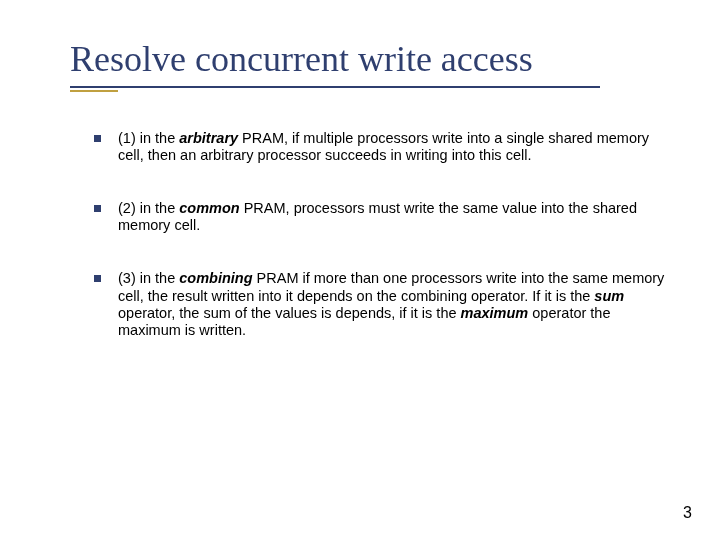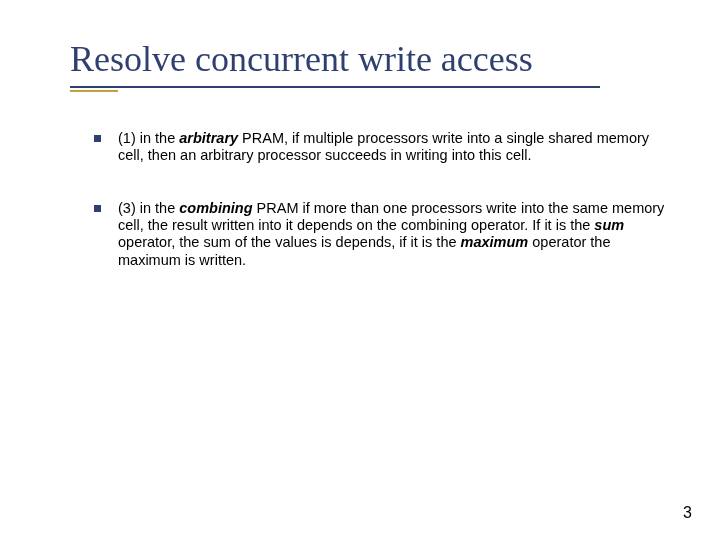--- a/index.html
+++ b/index.html
@@ -93,20 +93,23 @@
   <div class="underline-wrap">
     <div class="underline-long"></div>
     <div class="underline-short"></div>
   </div>
 
   <ul class="bullets">
     <li>
       <span>(1) in the </span><span class="ital">arbitrary</span><span> PRAM, if multiple processors write into a single shared memory cell, then an arbitrary processor succeeds in writing into this cell.</span>
     </li>
     <li>
+      <span>(2) in the </span><span class="ital">common</span><span> PRAM, processors must write the same value into the shared memory cell.</span>
+    </li>
+    <li>
       <span>(3) in the </span><span class="ital">combining</span><span> PRAM if more than one processors write into the same memory cell, the result written into it depends on the combining operator. If it is the </span><span class="ital">sum</span><span> operator, the sum of the values is depends, if it is the </span><span class="ital">maximum</span><span> operator the maximum is written.</span>
     </li>
   </ul>
 
 
   <div class="pagenum">3</div>
 
 </div>
 
 </body></html>

